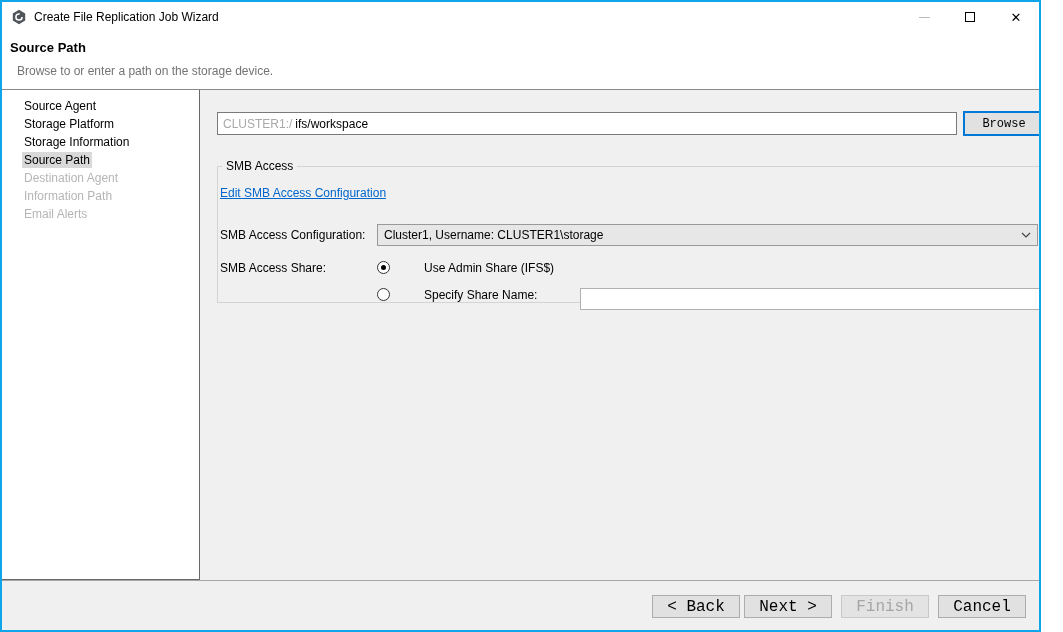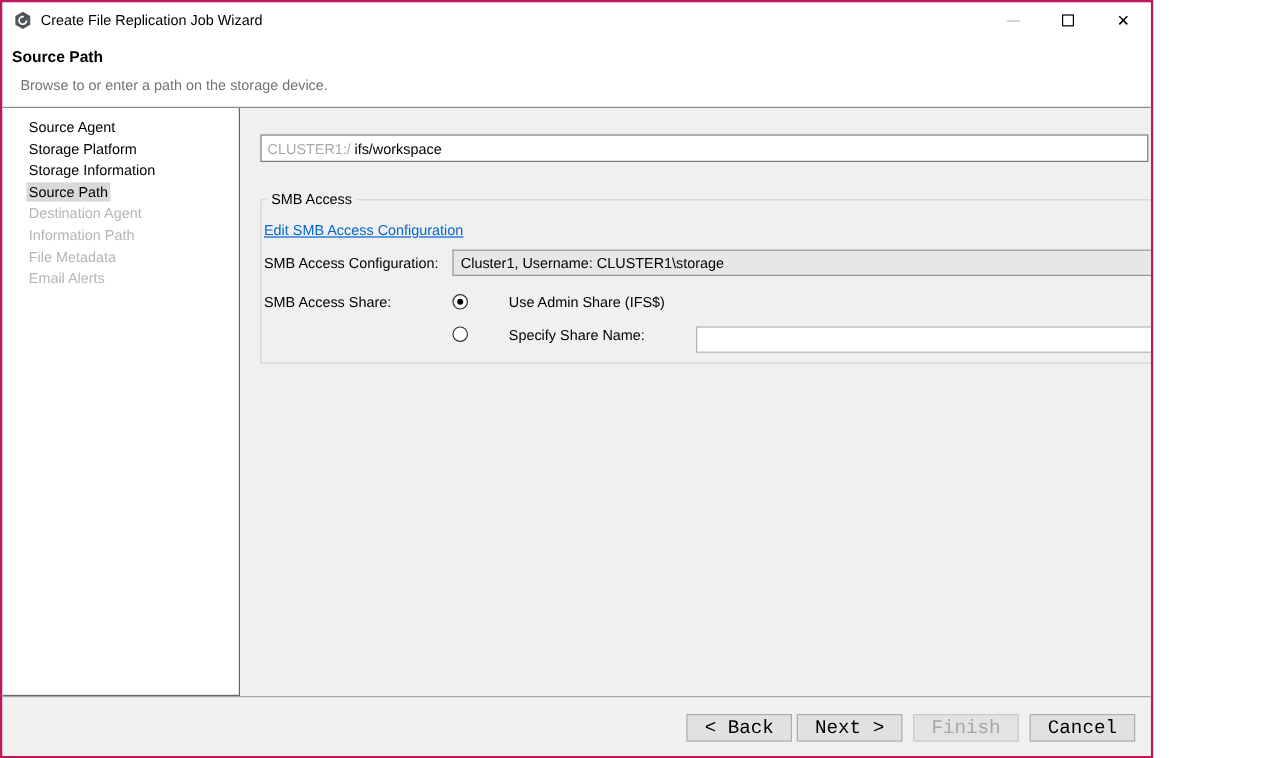--- a/index.html
+++ b/index.html
@@ -1,19 +1,19 @@
 <!DOCTYPE html>
 <html><head>
 <meta charset="utf-8">
 <style>
   * { margin:0; padding:0; box-sizing:border-box; }
   html,body { width:1063px; height:632px; font-family:"Liberation Sans", sans-serif; }
   .window {
-    position:relative; width:961px; height:632px;
-    border:2px solid #be185d; background:#ffffff; overflow:hidden;
+    position:relative; width:1041px; height:632px;
+    border:2px solid #0ea5e9; background:#ffffff; overflow:hidden;
   }
   
   .titlebar { height:30px; background:#ffffff; display:flex; align-items:center; }
   .app-icon { width:16px; height:16px; margin-left:9px; display:inline-block; }
   .win-title { font-size:12px; color:#000; margin-left:7px; }
   .win-controls { margin-left:auto; display:flex; height:30px; }
   .win-btn { width:46px; height:30px; display:flex; align-items:center; justify-content:center; cursor:default; }
   .glyph-min { width:11px; height:1px; background:#b9b9b9; display:block; }
   .glyph-max { width:10px; height:10px; border:1px solid #000; display:block; }
   .glyph-close { font-size:13px; color:#000; line-height:1; }
@@ -49,21 +49,21 @@
   .group {
     position:relative; margin-top:30px; width:824px; height:137px;
     border:1px solid #d4d4d4; padding:16px 2px 0 2px;
   }
   .group-legend {
     position:absolute; top:-8px; left:4px; background:#f0f0f0;
     padding:0 4px; font-size:12px; color:#000;
   }
   .smb-link { font-size:12px; color:#0066cc; text-decoration:underline; cursor:pointer; display:inline-block; }
   .row { display:flex; align-items:center; }
-  .config-row { margin-top:7px; }
+  .config-row { margin-top:23px; }
   .field-label { width:157px; font-size:12px; color:#000; flex:none; }
   .combo {
     flex:1; height:22px; background:#e7e7e7; border:1px solid #999;
     display:flex; align-items:center; font-size:12px; color:#000; padding:0 6px; cursor:default;
   }
   .combo-text { flex:1; white-space:nowrap; overflow:hidden; }
   .combo-chevron { flex:none; display:block; }
   .share-row { margin-top:15px; align-items:flex-start; }
   .radio-col { display:flex; flex-direction:column; }
   .radio-item { display:flex; align-items:flex-start; height:16px; cursor:default;gap:28px; }
@@ -125,21 +125,20 @@
 
   <div class="body">
 
     <div class="sidebar">
       <div class="side-item"><span class="side-label">Source Agent</span></div>
       <div class="side-item"><span class="side-label">Storage Platform</span></div>
       <div class="side-item"><span class="side-label">Storage Information</span></div>
       <div class="side-item sel"><span class="side-label">Source Path</span></div>
       <div class="side-item dis"><span class="side-label">Destination Agent</span></div>
       <div class="side-item dis"><span class="side-label">Information Path</span></div>
-      <div class="side-item dis"><span class="side-label">File Metadata</span></div>
       <div class="side-item dis"><span class="side-label">Email Alerts</span></div>
     </div>
 
     <div class="main">
 
       <div class="path-row">
         <div class="path-input">
           <span class="path-prefix">CLUSTER1:/</span>
           <span class="path-value">ifs/workspace</span>
         </div>

